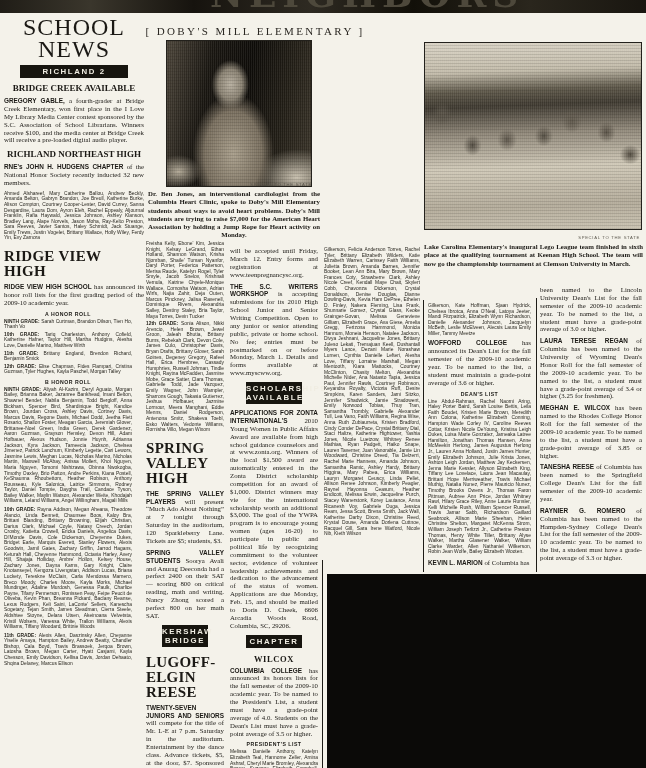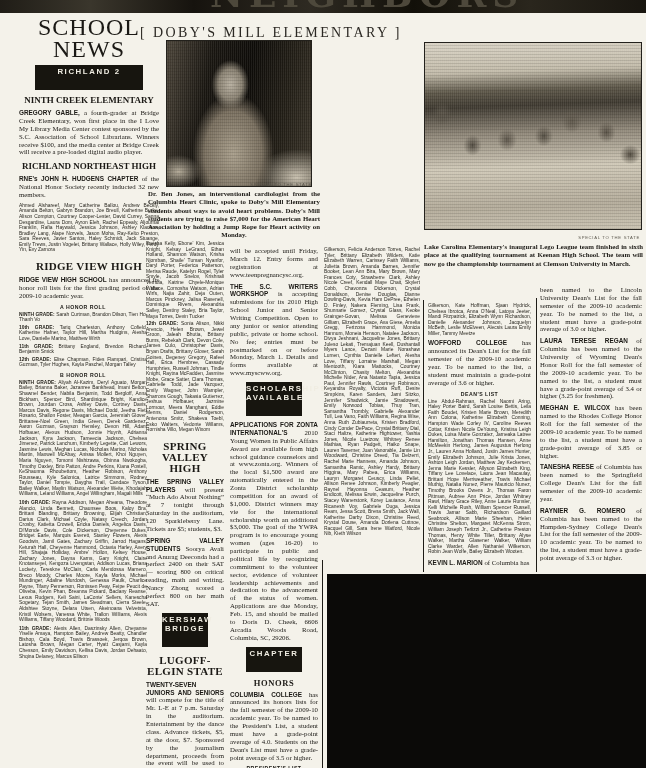--- a/index.html
+++ b/index.html
@@ -13,30 +13,30 @@
 .banner span{display:block;margin:-27px 0 0 210px;font-family:"DejaVu Serif",serif;font-weight:bold;
   font-size:36px;letter-spacing:6px;color:#4d483b}
 
 .col{position:absolute}
 .body{font-size:6.8px;line-height:1.16;text-align:justify}
 .body b,.lead{font-family:"Liberation Sans",sans-serif;font-weight:bold;font-size:6.4px}
 .agate{font-family:"Liberation Sans",sans-serif;font-size:4.9px;line-height:1.14;text-align:justify;color:#28261f}
 .agate b{font-size:4.9px}
 .masthead{font-size:24px;line-height:.92;font-weight:normal;text-align:center;letter-spacing:1px;margin-top:2px}
 .badge{background:#17150f;color:#f0ede2;font-family:"Liberation Sans",sans-serif;font-weight:bold;
-  text-align:center;font-size:7.8px;letter-spacing:1.6px;padding:2px 0 14px;margin:5px 16px}
+  text-align:center;font-size:7.8px;letter-spacing:1.6px;padding:2px 0 2px;margin:5px 16px}
 .h1{font-weight:bold;text-align:center;font-size:9px;line-height:1.1;margin:6px 0 3px}
-.h2{font-weight:bold;text-align:center;font-size:11px;line-height:1;margin:8px 0 4px;letter-spacing:.3px}
+.h2{font-weight:bold;text-align:left;font-size:15px;line-height:1;margin:8px 0 4px;letter-spacing:.3px}
 .h3{font-weight:bold;text-align:center;font-size:8.5px;letter-spacing:.6px;margin:6px 0 3px}
 .listlbl{font-family:"Liberation Sans",sans-serif;font-weight:bold;font-size:5.2px;text-align:center;
   letter-spacing:.5px;margin:4px 0 2px}
 .para{margin-bottom:4px}
 .nw{width:128px}
 
-.photohdr{font-size:14px;letter-spacing:2.4px;text-align:center;color:#2b2823;white-space:nowrap}
+.photohdr{font-size:11px;letter-spacing:2.4px;text-align:center;color:#2b2823;white-space:nowrap}
 .caption{font-weight:bold;font-size:6.8px;line-height:1.22;text-align:justify}
 .cap-center-last{text-align-last:center}
 .credit{font-family:"Liberation Sans",sans-serif;font-size:4.2px;letter-spacing:.7px;color:#5a564c;text-align:right}
 
 .photo{border:1px solid #23211c;overflow:hidden}
 .photo-left{left:166px;top:40px;width:146px;height:147px;
   background:
    radial-gradient(ellipse 26px 34px at 44% 30%,#b6ae9f 0%,#877f70 45%,rgba(30,28,24,0) 72%),
    radial-gradient(ellipse 52px 78px at 46% 78%,#a79d8a 0%,#776d5d 55%,rgba(30,28,24,0) 78%),
    radial-gradient(ellipse 60px 40px at 90% 94%,#c7bfae 0%,rgba(50,46,40,0) 70%),
@@ -76,25 +76,25 @@
     </div>
   <div class="abs photo photo-right">
       <div class="grain"></div>
     </div>
 
   <div class="abs credit" style="left:150px;top:182px;width:162px">SPECIAL TO THE STATE</div>
   <div class="abs caption cap-center-last" style="left:148px;top:190px;width:172px">Dr. Ben Jones, an interventional cardiologist from the Columbia Heart Clinic, spoke to Doby's Mill Elementary students about ways to avoid heart problems. Doby's Mill students are trying to raise $7,000 for the American Heart Association by holding a Jump Rope for Heart activity on Monday.</div>
   <div class="abs credit" style="left:430px;top:235px;width:210px">SPECIAL TO THE STATE</div>
   <div class="abs caption" style="left:424px;top:243px;width:219px">Lake Carolina Elementary's inaugural Lego League team finished in sixth place at the qualifying tournament at Keenan High School. The team will now go the championship tournament at Clemson University in March.</div>
 
-  <div class="col" style="left:19px;top:14px;width:140px">
+  <div class="col" style="left:4px;top:14px;width:140px">
     <div class="masthead">SCHOOL NEWS</div>
     <div class="badge">RICHLAND 2</div>
 
-    <div class="h1">NINTH CREEK ELEMENTARY</div>
+    <div class="h1">BRIDGE CREEK AVAILABLE</div>
     <p class="body para"><b>GREGORY GABLE,</b> <span>a fourth-grader at Bridge Creek Elementary, won first place in the I Love My Library Media Center contest sponsored by the S.C. Association of School Librarians. Winners receive $100, and the media center at Bridge Creek will receive a pre-loaded digital audio player.</span></p>
 
     <div class="h1">RICHLAND NORTHEAST HIGH</div>
     <p class="body para"><b>RNE's JOHN H. HUDGENS CHAPTER</b> <span>of the National Honor Society recently inducted 32 new members.</span></p>
     <p class="agate para">Ahmed Alshareef, Mary Catherine Ballou, Andrew Beckly, Amanda Belton, Gabryn Brandon, Joe Breull, Katherine Burke, Alison Compton, Courtney Cooper-Lester, David Currey, Sanna Desgardine, Laura Dom, Ayron Eleh, Rachel Eppealy, Aljournal Franklin, Rafia Haywald, Jessica Johnson, Ashley Klanson, Bradley Lang, Alape Norvels, Jason Moha, Ray-Kelto Preston, Sara Reeves, Javier Santos, Haley Schmidt, Jack Stuange, Emily Trews, Justin Vogelet, Brittany Wallace, Holly Wiley, Ferdy Yin, Evy Zamora</p>
 
     <div class="h2">RIDGE VIEW HIGH</div>
     <p class="body para"><b>RIDGE VIEW HIGH SCHOOL</b> <span>has announced its honor roll lists for the first grading period of the 2009-10 academic year.</span></p>
 
     <div class="listlbl nw">A HONOR ROLL</div>
@@ -111,34 +111,34 @@
 
   <div class="col" style="left:146px;top:241px;width:78px">
     <p class="agate" style="margin-bottom:2px">Freisha Kelly, Ebone' Kim, Jessica Knight, Kelsay LeGrand, Ethan Holland, Shannon Watson, Krisha Njomban, Shaile' Tuman Nyanfor, Daryl Porter, Federica Patterson, Merisa Raude, Katelyn Rogel, Tyler Smyle, Jacob Snelov, Krishnali Vemula, Katrine Chyele-Monique Wallace, Cornosha Watson, Adrian Wirfs, Najia Zahir, Deja Outen, Marcus Pinckney, Jalisa Ravenell, Dominique Rivers, Alexandria Salley, Destiny Staley, Bria Taylor, Maya Torres, Devin Tucker</p>
     <p class="agate"><b>12th GRADE:</b> <span>Sonia Alison, Nikki Arencio, Helen Brown, Jewel Groon, Jaleah Bhutia, Brittany Burns, Rebekah Clark, Devon Cole, James Culo, Christopher Davis, Bryan Drafts, Brittany Glover, Sarah Goines, Degeney Gregory, Rafeel Hall, Erica Hembree, Cassady Humphries, Russell Johrnan, Tindle Knight, Raytna McFadden, Jasmine Mobe, Grace Satter, Clara Thomas, Gabrielle Todd, Jade Vazquez, Emily Wagner, John Wampler, Sharrons Gough, Takasia Gutierrez, Jeshua Hofbauer, Jazmine Lormour, Meera Manghani, Eddie Menns, Daniel Rodgerson, Antenona Smitz, Shakeva Toebl, Esko Walters, Vedonte Willams, Rornisha Villo, Megan Wixom</span></p>
 
     <div class="h2">SPRING VALLEY HIGH</div>
     <p class="body para"><b>THE SPRING VALLEY PLAYERS</b> <span>will present “Much Ado About Nothing” at 7 tonight through Saturday in the auditorium, 120 Sparkleberry Lane. Tickets are $5; students, $3.</span></p>
     <p class="body para"><b>SPRING VALLEY STUDENTS</b> <span>Soorya Avali and Anurag Deeconda had a perfect 2400 on their SAT — scoring 800 on critical reading, math and writing. Nancy Zhong scored a perfect 800 on her math SAT.</span></p>
 
     <div class="badge">KERSHAW BRIDGE</div>
-    <div class="h2">LUGOFF-ELGIN STATE</div>
+    <div class="h2">LUGOFF-ELGIN REESE</div>
     <p class="body para"><b>TWENTY-SEVEN JUNIORS AND SENIORS</b> <span>will compete for the title of Mr. L-E at 7 p.m. Saturday in the auditorium. Entertainment by the dance class. Advance tickets, $5, at the door, $7. Sponsored by the journalism department, proceeds from the event will be used to purchase new computers and printers.</span></p>
 
   </div>
 
   <div class="col" style="left:230px;top:247px;width:88px">
     <p class="body para">will be accepted until Friday, March 12. Entry forms and registration at www.teenpregnancysc.org.</p>
     <p class="body para"><b>THE S.C. WRITERS WORKSHOP</b> <span>is accepting submissions for its 2010 High School Junior and Senior Writing Competition. Open to any junior or senior attending public, private or home school. No fee; entries must be postmarked on or before Monday, March 1. Details and forms available at www.myscww.org.</span></p>
 
     <div class="badge">SCHOLARSHIPS AVAILABLE</div>
     <p class="body para"><b>APPLICATIONS FOR ZONTA INTERNATIONAL'S</b> <span>2010 Young Women in Public Affairs Award are available from high school guidance counselors and at www.zonta.org. Winners of the local $1,500 award are automatically entered in the Zonta District scholarship competition for an award of $1,000. District winners may vie for the international scholarship worth an additional $3,000. The goal of the YWPA program is to encourage young women (ages 16-20) to participate in public and political life by recognizing commitment to the volunteer sector, evidence of volunteer leadership achievements and dedication to the advancement of the status of women. Applications are due Monday, Feb. 15, and should be mailed to Doris D. Cheek, 6606 Arcadia Woods Road, Columbia, SC, 29206.</span></p>
 
     <div class="badge">CHAPTER</div>
-    <div class="h3">HONORS</div>
+    <div class="h3">WILCOX</div>
     <p class="body para"><b>COLUMBIA COLLEGE</b> <span>has announced its honors lists for the fall semester of the 2009-10 academic year. To be named to the President's List, a student must have a grade-point average of 4.0. Students on the Dean's List must have a grade-point average of 3.5 or higher.</span></p>
 
     <div class="listlbl">PRESIDENT'S LIST</div>
     <p class="agate" style="margin-bottom:3px">Melissa Danielle Anthony, Katelyn Elizabeth Teal, Hannome Zeller, Amina Ashraf, Cheryl Marie Bromley, Alexandra Bowen, Suzanne Elizabeth Campbell, Mindy Lea Yeager, Claudia Aldamuy, Patrich Atkinson, Amanda Bowman-Morrison, Erin Butler, Jennifer Rachel Doty, Velina Georgieva Elenkova, Tonia Freeman, Suzanne Harmon, Homa Hassan, Elizabeth Hoffman, Diana Lynde, Lisa Mattey, Sarah Ann Moores, Amber Morris, Susan Ott, Jennifer Pardak, Jessica Shorey Poole, Hadley Elizabeth Reed, Catherine Rutledge-Croft, Sabrina Sabou, Emily Smith, Donna Tate, Jermae-Rosa Van Dovoor, Benjamin White, Lindsay Wiggins, Jennifer McGriff, Theresa Doar Sullivan Pope, Shony Wright</p>
 
   </div>
 
   <div class="col" style="left:324px;top:247px;width:96px;height:325px;overflow:hidden">
     <p class="agate">Gilkerson, Felicia Anderson Torres, Rachel Tyler, Brittany Elizabeth Wilders, Katie Elizabeth Warren, Carissey Faith Williams, Julietta Brown, Amanda Barnes, Jennifer Booker, Lean Ann Bira, Mary Brown, Mary Frances Coty, Strawberre Clark, Ashley Nicole Creef, Kendall Maye Chait, Skylert Cobb, Chavonza Dickerson, Crystal Donaldson, Denise Douglas, Dianne Dowling-Davis, Kevia Ham DePree, Ethelen D. Finley, Nakera Fleming, Lisa Frank, Shunnarie Gomez, Crystal Glass, Keoke Grainger-Govan, Melissa Genevieve Gilliam, Elizabeth Grace, Ava Giese, Amelia Gregg, Ferizona Hammond, Monicia Hannum, Moneia Henson, Natalee Jackson, Divya Jeshnani, Jacqueline Jones, Brittany Juleso Lekati, Tremajuan Keell, Dushantall Myers Lance, Dezani Marie Norashaw Lumen, Cynthia Danielle Lefteri, Aiesha Love, Tiffany Lorraine Marshall, Megan Mentooth, Kiara Mattocks, Courtney McClinton, Chasity Melton, Alexandria Michelle Nider, Ana Natasto Tapia, Jessica Paul, Jennifer Rawls, Courtney Robinson, Keyandra Royalty, Victoria Ruff, Desire Simpkins, Karen Sanders, Jami Sitzko, Jennifer Shadwick, Jamie Stradowent, Emily Norwood Tobias, Thuy Tran, Samantha Trombly, Gabrielle Alexander Tull, Lea Vano, Faith Williams, Regina Wise, Anna Ruth Zubiaurreta, Kristen Bradford, Cindy Conder DePace, Crystal Brittany Dial, Staci Halize, Katherine Hightower, Yashia Jones, Nicole Luetzow, Whitney Renee Mathias, Ryan Padgett, Haiko Snape, Lauren Taverner, Juan Vanorable, Jamie Lin Woodward, Christine Dreed, Tia Delzerri, Rachel Marie Hanness, Amanda Johnson, Samantha Ramic, Ashley Hardy, Brittany Higgina, Mary Pabea, Erica Williams, Lauryn Morgaret Ceuscy, Linda Pellet, Allison Renee Johnson, Kimberly Peagler, Raynel Hayonna Ceasum, Heather Endicott, Melissa Erwin, Jacqueline Purch, Stacey Wanerstonk, Korey Lauiance, Anna Ricanesh Voy, Gabriele Ouga, Jessica Ream, Jessa Scott, Brena Smith, Jack Wall, Katherine Darby Dixon, Christine Reed, Krystal Douse, Amanda Dorlena Cuttnoe, Racquel Gill, Sara Irene Watford, Nicole Nib, Kieth Wilson</p>
   </div>

